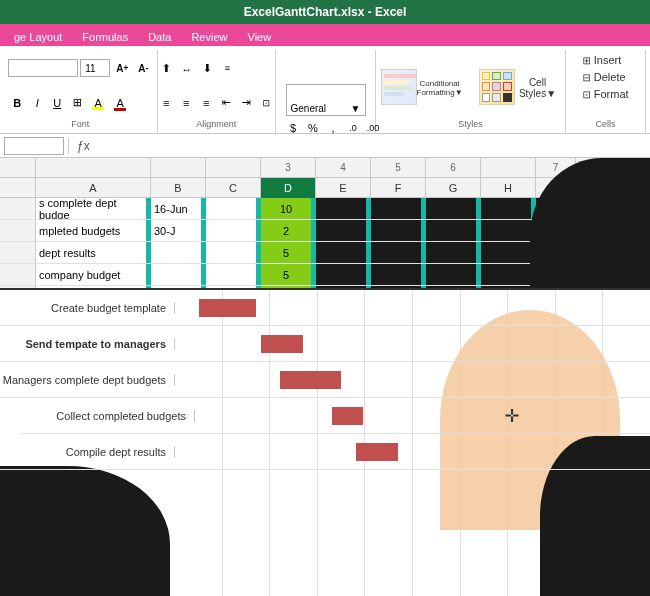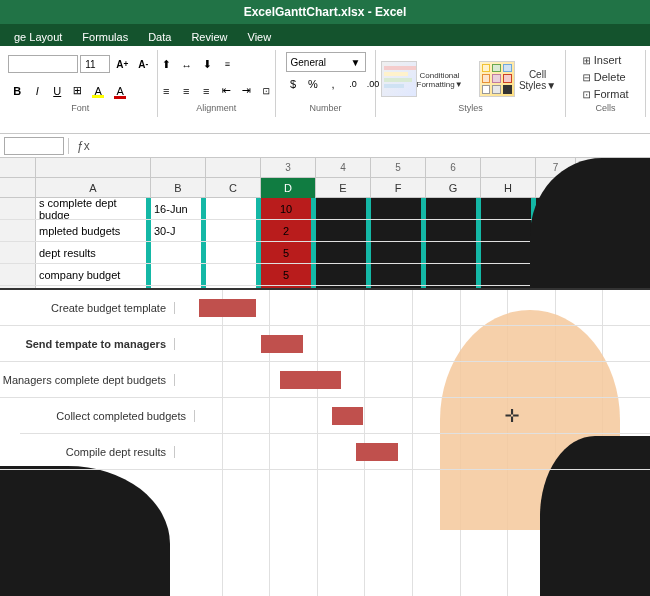--- a/index.html
+++ b/index.html
@@ -12,42 +12,42 @@
       text-align: center;
       padding: 4px 0;
       font-size: 12px;
       font-weight: 600;
       height: 24px;
       line-height: 16px;
     }
 
     
     .ribbon-tabs {
-      background: #14532d;
+      background: #ec4899;
       display: flex;
       align-items: flex-end;
       height: 22px;
       padding-left: 4px;
     }
     .ribbon-tab {
       color: white;
       font-size: 11px;
       padding: 3px 10px;
       cursor: pointer;
       background: transparent;
     }
 
     
     .ribbon {
       background: #fff;
       border-bottom: 1px solid #c8c8c8;
       display: flex;
       align-items: stretch;
       height: 88px;
-      padding: 4px 4px 16px 4px;
+      padding: 4px 4px 0 4px;
     }
     .ribbon-group {
       display: flex;
       flex-direction: column;
       align-items: center;
       justify-content: space-between;
       border-right: 1px solid #d0d0d0;
       padding: 2px 8px 2px 8px;
       min-width: 40px;
     }
@@ -96,22 +96,22 @@
     
     .align-group { min-width: 90px; }
 
     
     .number-group { min-width: 100px; }
     .number-format-box {
       border: 1px solid #ababab;
       padding: 1px 4px;
       font-size: 10px;
       width: 80px;
-      height: 20px;
-      display: flex; align-items: center; justify-content: space-between;
+      height: 32px;
+      display: flex; align-items: flex-end; justify-content: space-between; margin-top: 32px;
     }
     .style-btn {
       display: flex; flex-direction: row; align-items: center;
       cursor: pointer; padding: 2px 6px;
       font-size: 9px; color: #333;
     }
     .style-icon {
       width: 36px; height: 36px;
       border: 1px solid #d0d0d0;
       display: flex; align-items: center; justify-content: center;
@@ -169,21 +169,21 @@
       width: 36px; min-width: 36px; border-right: 1px solid #c8c8c8;
       display: flex; align-items: center; justify-content: center;
       font-size: 10px; color: #666; background: #f2f2f2;
     }
     .sheet-cell {
       display: flex; align-items: center;
       border-right: 5px solid #14b8a6;
       padding: 0 3px; font-size: 11px; overflow: hidden;
     }
     .sheet-cell.dark { background: #1a1a1a; color: #fff; }
-    .sheet-cell.blue-light { background: #b91c1c; }
+    .sheet-cell.blue-light { background: #84cc16; }
     .sheet-cell.number-cell { justify-content: center; }
     .gantt-row {
       display: flex; height: 36px; border-bottom: 1px solid #e0e0e0; align-items: center;
     }
     .gantt-label {
       width: 175px; min-width: 175px;
       font-size: 11px; color: #333; text-align: right;
       padding-right: 8px; border-right: 1px solid #c8c8c8;
     }
     .gantt-chart-area {

